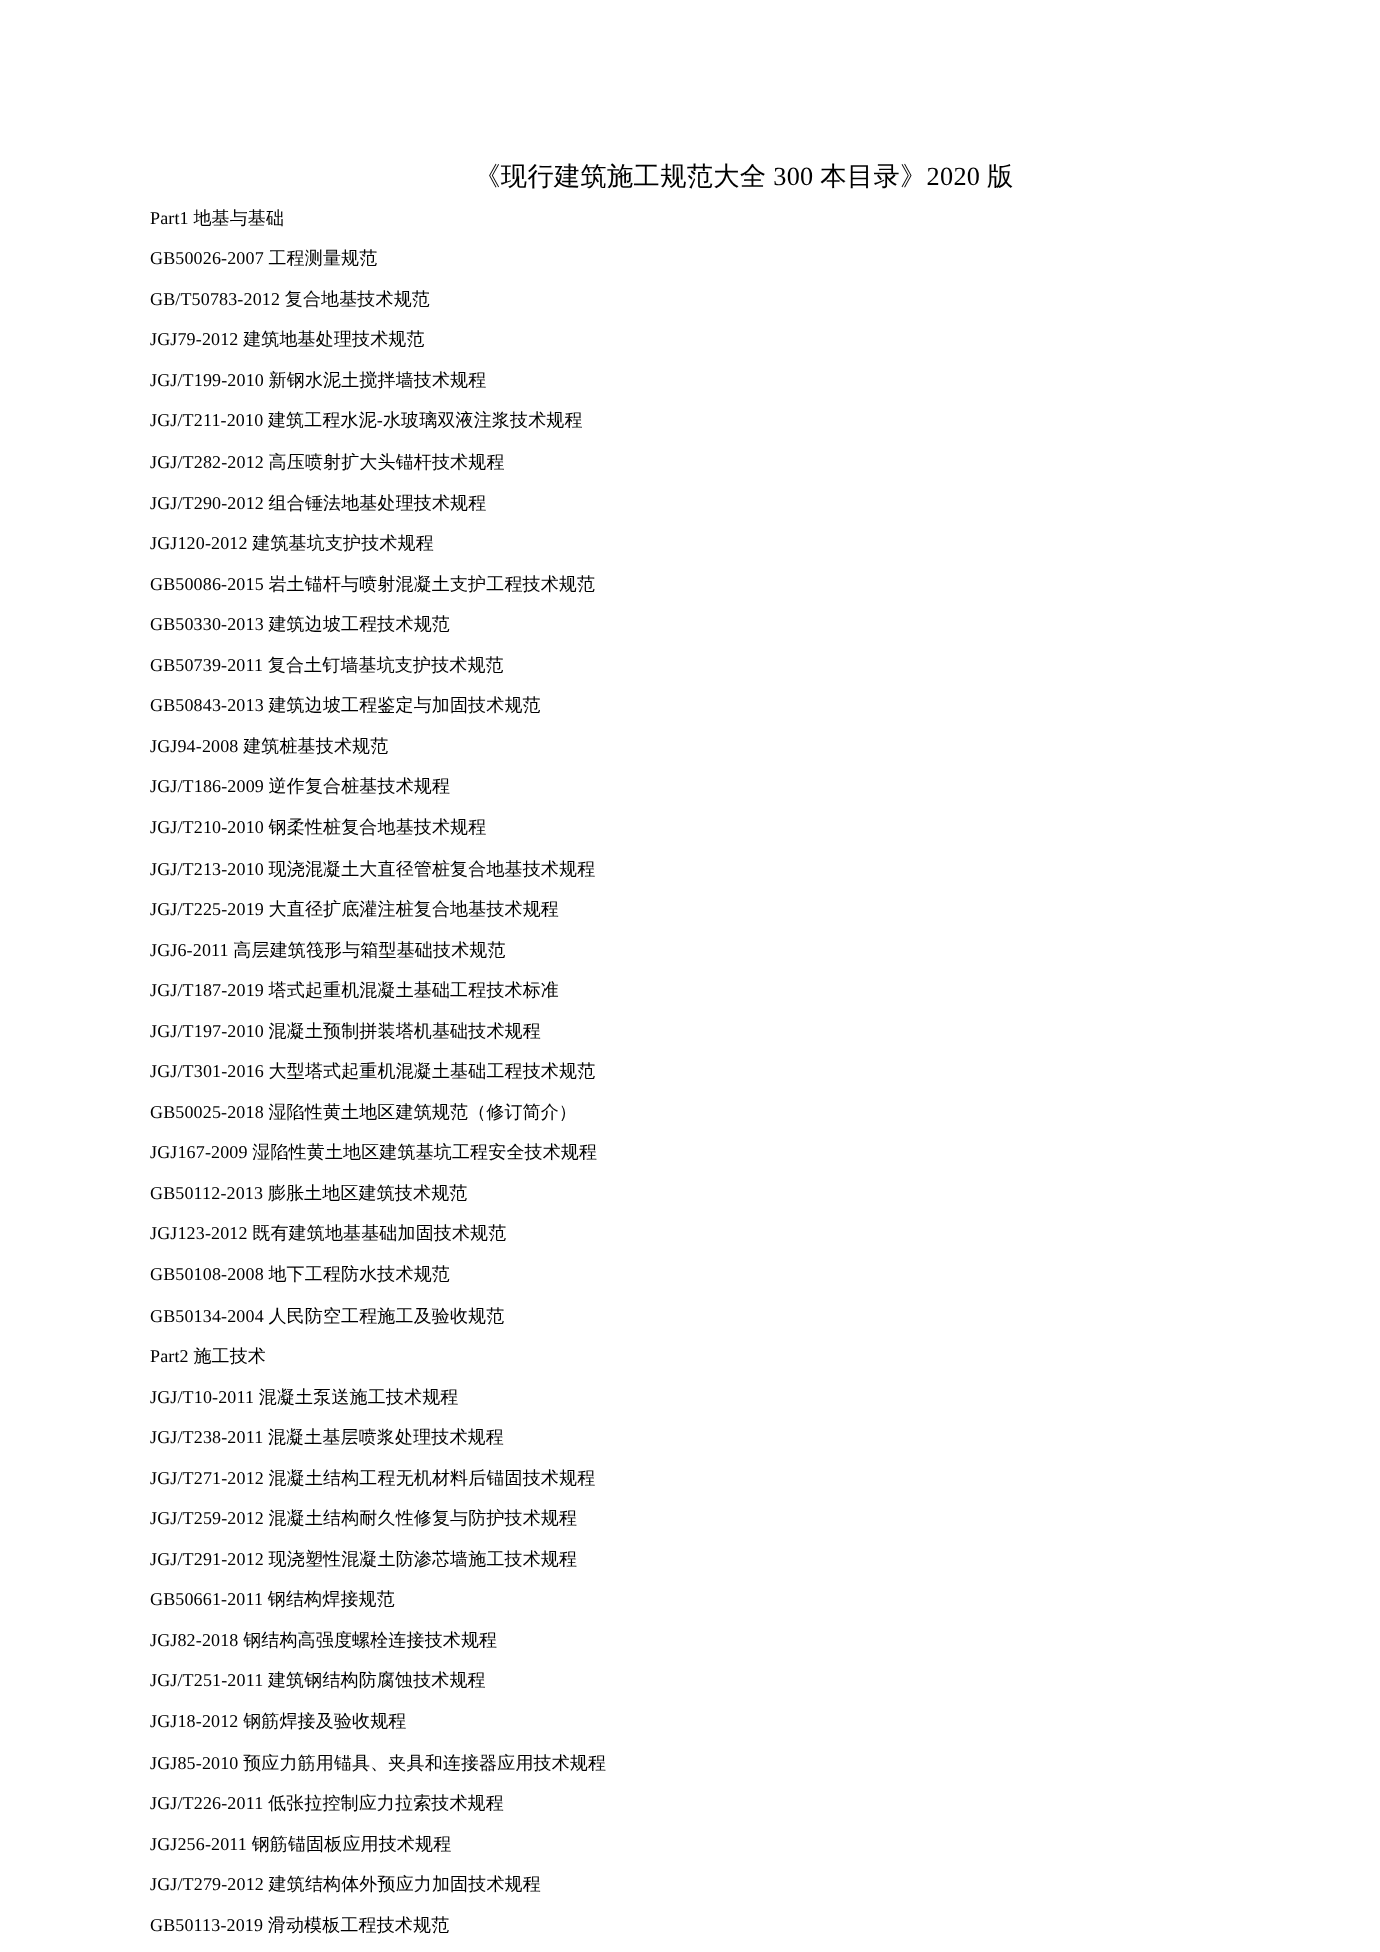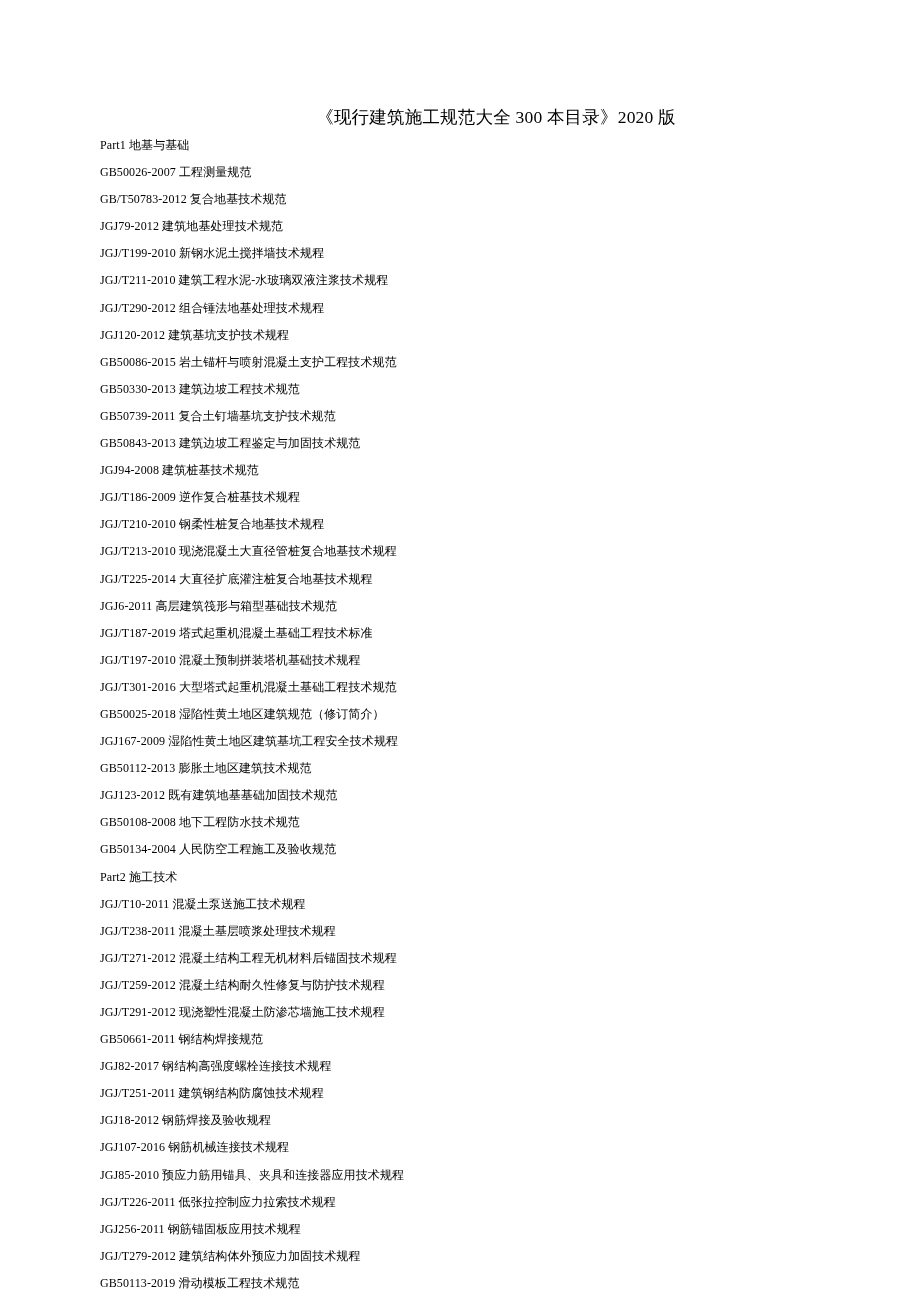--- a/index.html
+++ b/index.html
@@ -48,51 +48,51 @@
 
 <div class="page">
   <div class="doc-title">《现行建筑施工规范大全 300 本目录》2020 版</div>
   <div class="doc-body">
       <div class="line part">Part1 地基与基础</div>
       <div class="line">GB50026-2007 工程测量规范</div>
       <div class="line">GB/T50783-2012 复合地基技术规范</div>
       <div class="line">JGJ79-2012 建筑地基处理技术规范</div>
       <div class="line">JGJ/T199-2010 新钢水泥土搅拌墙技术规程</div>
       <div class="line">JGJ/T211-2010 建筑工程水泥-水玻璃双液注浆技术规程</div>
+      <div class="line">JGJ/T282-2012 高压喷射扩大头锚杆技术规程</div>
       <div class="line">JGJ/T290-2012 组合锤法地基处理技术规程</div>
       <div class="line">JGJ120-2012 建筑基坑支护技术规程</div>
       <div class="line">GB50086-2015 岩土锚杆与喷射混凝土支护工程技术规范</div>
       <div class="line">GB50330-2013 建筑边坡工程技术规范</div>
       <div class="line">GB50739-2011 复合土钉墙基坑支护技术规范</div>
       <div class="line">GB50843-2013 建筑边坡工程鉴定与加固技术规范</div>
       <div class="line">JGJ94-2008 建筑桩基技术规范</div>
       <div class="line">JGJ/T186-2009 逆作复合桩基技术规程</div>
       <div class="line">JGJ/T210-2010 钢柔性桩复合地基技术规程</div>
       <div class="line">JGJ/T213-2010 现浇混凝土大直径管桩复合地基技术规程</div>
-      <div class="line">JGJ/T225-2014 大直径扩底灌注桩复合地基技术规程</div>
+      <div class="line">JGJ/T225-2019 大直径扩底灌注桩复合地基技术规程</div>
       <div class="line">JGJ6-2011 高层建筑筏形与箱型基础技术规范</div>
       <div class="line">JGJ/T187-2019 塔式起重机混凝土基础工程技术标准</div>
       <div class="line">JGJ/T197-2010 混凝土预制拼装塔机基础技术规程</div>
       <div class="line">JGJ/T301-2016 大型塔式起重机混凝土基础工程技术规范</div>
       <div class="line">GB50025-2018 湿陷性黄土地区建筑规范（修订简介）</div>
       <div class="line">JGJ167-2009 湿陷性黄土地区建筑基坑工程安全技术规程</div>
       <div class="line">GB50112-2013 膨胀土地区建筑技术规范</div>
       <div class="line">JGJ123-2012 既有建筑地基基础加固技术规范</div>
       <div class="line">GB50108-2008 地下工程防水技术规范</div>
       <div class="line">GB50134-2004 人民防空工程施工及验收规范</div>
       <div class="line part">Part2 施工技术</div>
       <div class="line">JGJ/T10-2011 混凝土泵送施工技术规程</div>
       <div class="line">JGJ/T238-2011 混凝土基层喷浆处理技术规程</div>
       <div class="line">JGJ/T271-2012 混凝土结构工程无机材料后锚固技术规程</div>
       <div class="line">JGJ/T259-2012 混凝土结构耐久性修复与防护技术规程</div>
       <div class="line">JGJ/T291-2012 现浇塑性混凝土防渗芯墙施工技术规程</div>
       <div class="line">GB50661-2011 钢结构焊接规范</div>
-      <div class="line">JGJ82-2017 钢结构高强度螺栓连接技术规程</div>
+      <div class="line">JGJ82-2018 钢结构高强度螺栓连接技术规程</div>
       <div class="line">JGJ/T251-2011 建筑钢结构防腐蚀技术规程</div>
       <div class="line">JGJ18-2012 钢筋焊接及验收规程</div>
-      <div class="line">JGJ107-2016 钢筋机械连接技术规程</div>
       <div class="line">JGJ85-2010 预应力筋用锚具、夹具和连接器应用技术规程</div>
       <div class="line">JGJ/T226-2011 低张拉控制应力拉索技术规程</div>
       <div class="line">JGJ256-2011 钢筋锚固板应用技术规程</div>
       <div class="line">JGJ/T279-2012 建筑结构体外预应力加固技术规程</div>
       <div class="line">GB50113-2019 滑动模板工程技术规范</div>
     </div>
 </div>
 
 </body></html>

